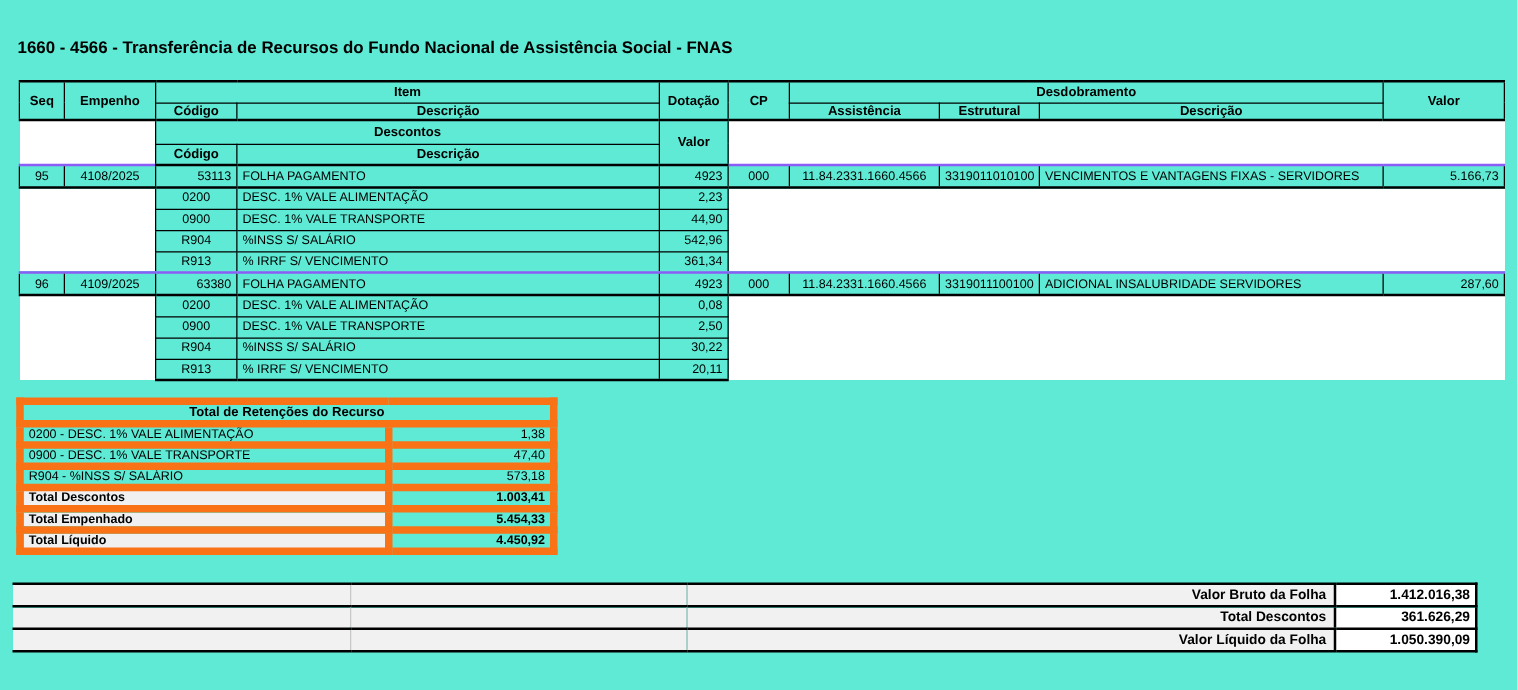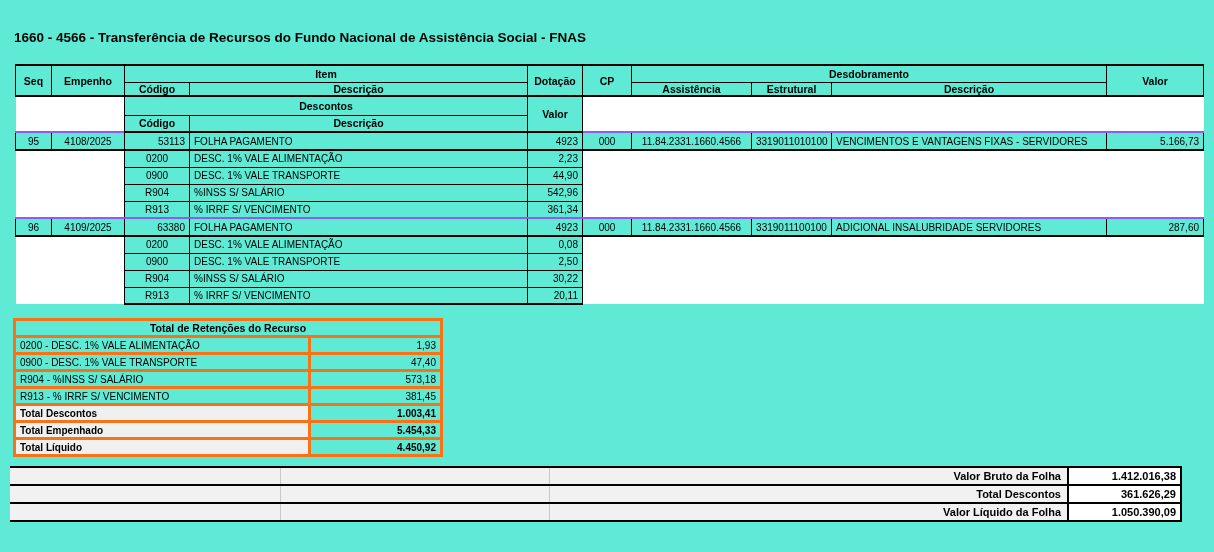--- a/index.html
+++ b/index.html
@@ -23,21 +23,21 @@
   #main-table tr.hr4{height:17px;}
   #main-table th.rs2, #main-table tr.hr2 th{border-bottom:2px solid #000;}
   #main-table th.vsub, #main-table tr.hr4 th{border-bottom:2px solid #000;}
   #main-table tr.item-row{height:18px;}
   #main-table tr.item-row td.data{border-top:2px solid #8b5cf6;border-bottom:2px solid #000;}
   #main-table tr.drow{height:17px;}
   #main-table tr.last td.data{border-bottom:2px solid #000;}
 
   
   #ret-table{position:absolute;left:13px;top:318px;width:427px;border:2px solid #000;}
-  #ret-table th, #ret-table td{border:3px solid #f97316;}
+  #ret-table th, #ret-table td{border:6px solid #f97316;}
   #ret-table tr{height:17px;}
   #ret-table th{font-size:10.5px;}
   #ret-table td{font-size:10px;}
   #ret-table tr.total td.lab{background:#f0f0f0;font-weight:bold;}
   #ret-table tr.total td.val{font-weight:bold;}
 
   
   #folha-table{position:absolute;left:10px;top:466px;width:1171px;padding-left:32px;}
   #folha-table tr{height:18px;}
   #folha-table td{border-top:2px solid #000;border-bottom:2px solid #000;font-size:11px;font-weight:bold;}
@@ -171,33 +171,29 @@
     <colgroup>
         <col style="width:295px">
         <col style="width:132px">
       </colgroup>
     <tbody>
         <tr>
       <th colspan="2">Total de Retenções do Recurso</th>
     </tr>
     <tr>
       <td class="al">0200 - DESC. 1% VALE ALIMENTAÇÃO</td>
-      <td class="ar">1,93</td>
+      <td class="ar">1,38</td>
     </tr>
     <tr>
       <td class="al">0900 - DESC. 1% VALE TRANSPORTE</td>
       <td class="ar">47,40</td>
     </tr>
     <tr>
       <td class="al">R904 - %INSS S/ SALÁRIO</td>
       <td class="ar">573,18</td>
-    </tr>
-    <tr>
-      <td class="al">R913 - % IRRF S/ VENCIMENTO</td>
-      <td class="ar">381,45</td>
     </tr>
     <tr class="total">
       <td class="al lab">Total Descontos</td>
       <td class="ar val">1.003,41</td>
     </tr>
     <tr class="total">
       <td class="al lab">Total Empenhado</td>
       <td class="ar val">5.454,33</td>
     </tr>
     <tr class="total">

